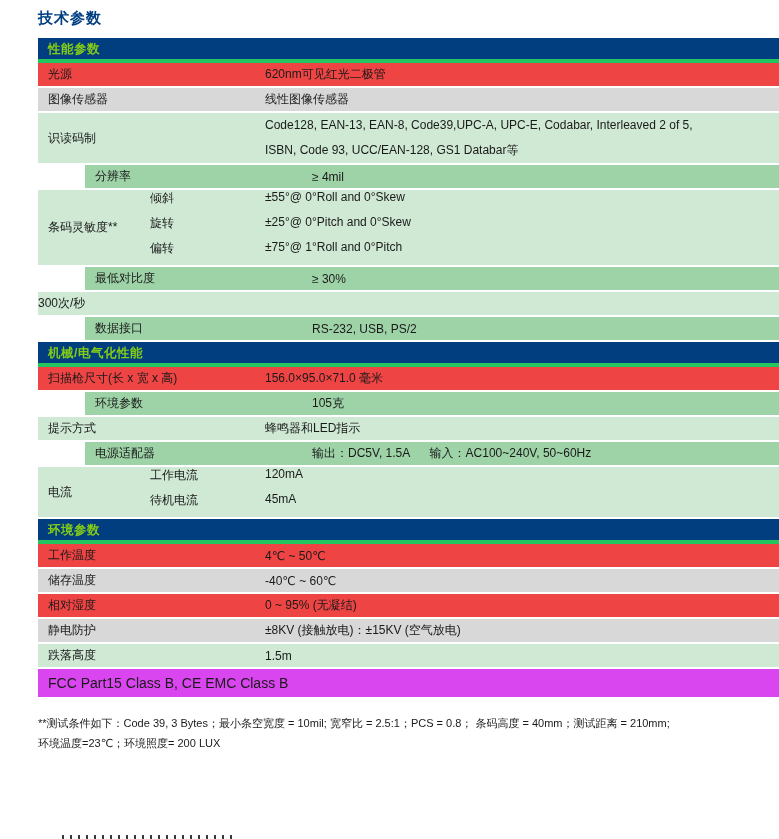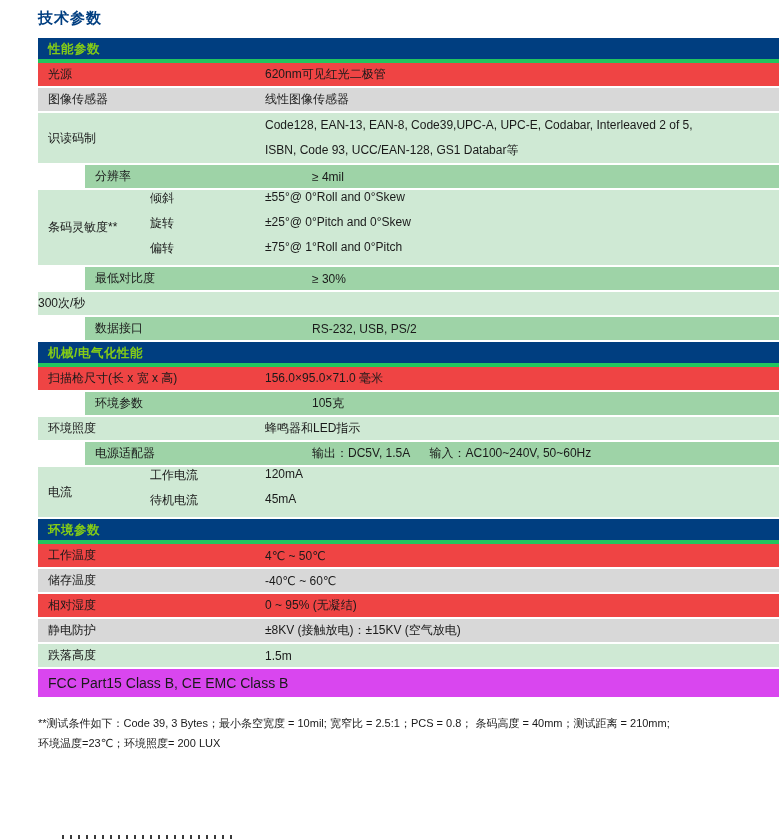--- a/index.html
+++ b/index.html
@@ -99,21 +99,21 @@
 
   <div class="row bg-white">
     <div class="lbl">扫描枪尺寸(长 x 宽 x 高)</div>
     <div class="val">156.0×95.0×71.0 毫米</div>
   </div>
   <div class="row bg-medium">
     <div class="lbl">环境参数</div>
     <div class="val">105克</div>
   </div>
   <div class="row bg-light">
-    <div class="lbl">环境照度</div>
+    <div class="lbl">提示方式</div>
     <div class="val">蜂鸣器和LED指示</div>
   </div>
   <div class="row bg-medium">
     <div class="lbl">电源适配器</div>
     <div class="val">输出：DC5V, 1.5A      输入：AC100~240V, 50~60Hz</div>
   </div>
 
   <div class="grouprow bg-light">
     <div class="glbl">电流</div>
     <div class="gsub">

